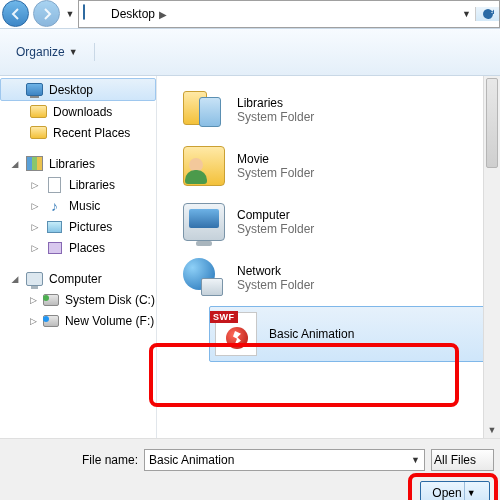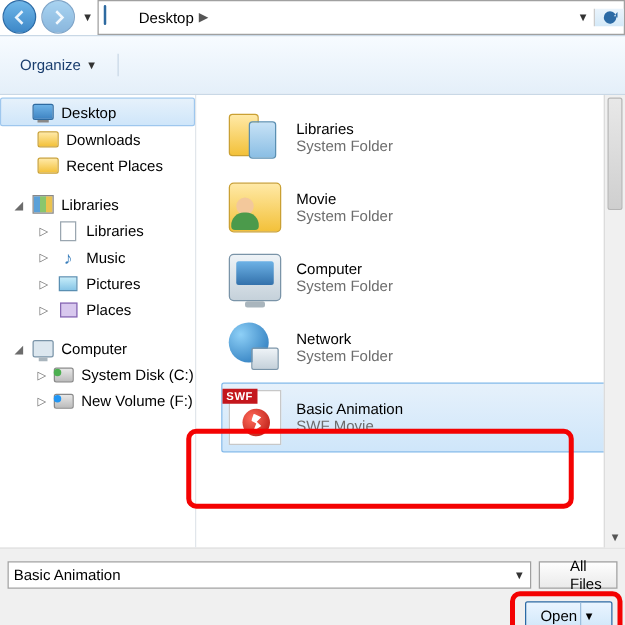--- a/index.html
+++ b/index.html
@@ -39,28 +39,28 @@
   .list      { flex:1; position:relative; padding:6px 10px 0 20px; }
   .scroll    { position:absolute; right:0; top:0; bottom:0; width:17px; background:#f0f0f0; border-left:1px solid #dcdcdc; }
   .thumb     { position:absolute; left:2px; right:2px; top:2px; height:90px; background:linear-gradient(#e8e8e8,#cfcfcf); border:1px solid #b5b5b5; border-radius:2px; }
   .scrarrow  { position:absolute; left:0; right:0; height:17px; display:flex; align-items:center; justify-content:center; font-size:9px; color:#555; }
   .scrarrow.bot{ bottom:0; }
 
   .item      { display:flex; align-items:center; gap:10px; padding:5px 4px; border-radius:2px; }
   .item .big { width:46px; height:46px; display:flex; align-items:center; justify-content:center; }
   .item .txt .t1 { color:#000; }
   .item .txt .t2 { color:#6d6d6d; font-size:12px; line-height:14px; }
-  .item.sel  { background:linear-gradient(#e6f1fb,#cfe6fa); border:1px solid #7fb7e9; padding:4px 3px; }
+  .item.sel  { background:linear-gradient(#e6f1fb,#cfe6fa); border:1px solid #7fb7e9; padding:4px 3px;margin-left:32px; }
 
   
   .bottom    { border-top:1px solid #dfdfdf; background:#f0f0f0; padding:10px 6px 18px; }
   .row1      { display:flex; align-items:center; gap:6px; }
   .lbl       { width:132px; text-align:right; }
   .cmb       { flex:1; height:22px; border:1px solid #a0a0a0; background:#fff; display:flex; align-items:center; padding:0 4px; justify-content:space-between; min-width:0;}
-  .filter    { width:63px; height:22px; border:1px solid #a0a0a0; background:linear-gradient(#fefefe,#eaeaea); display:flex; align-items:center; padding:0 24px; justify-content:space-between; }
+  .filter    { width:63px; height:22px; border:1px solid #a0a0a0; background:linear-gradient(#fefefe,#eaeaea); display:flex; align-items:center; padding:0 2px; justify-content:space-between; }
   .row2      { display:flex; justify-content:flex-end; margin-top:10px; padding-right:4px; }
   .open      { width:70px; height:24px; border:1px solid #2b6aa5; background:linear-gradient(#eaf5ff,#cfe6f9); display:flex; align-items:center; justify-content:center; gap:2px; border-radius:2px;text-align:right; }
   .dd        { width:14px; border-left:1px solid #9cbddc; align-self:stretch; display:flex; align-items:center; justify-content:center; font-size:9px; }
 
   
   .hl   { position:absolute; border:4px solid #f40202; border-radius:8px; pointer-events:none; }
 
   .dcaret{ font-size:9px; color:#333; }
 
   
@@ -280,36 +280,36 @@
     </div>
     <div class="item sel" style="position:relative;">
       <div class="big">
           <div class="big-swf">
             <div class="tag">SWF</div>
             <div class="f"></div>
           </div>
         </div>
       <div class="txt">
         <div class="t1">Basic Animation</div>
-        <div class="t2">SWF Movie</div>
       </div>
     </div>
 
     <div class="scroll">
       <div class="scrarrow" style="top:0">▲</div>
       <div class="thumb"></div>
       <div class="scrarrow bot">▼</div>
     </div>
 
     <div class="hl" style="left:-8px; top:267px; width:310px; height:64px;"></div>
   </div>
 </div>
 
 <div class="bottom">
   <div class="row1">
+    <div class="lbl">File name:</div>
     <div class="cmb">
       <span>Basic Animation</span>
       <span class="dcaret">▼</span>
     </div>
     <div class="filter">
       <span>All Files</span>
     </div>
   </div>
   <div class="row2" style="position:relative;">
     <div class="open">

